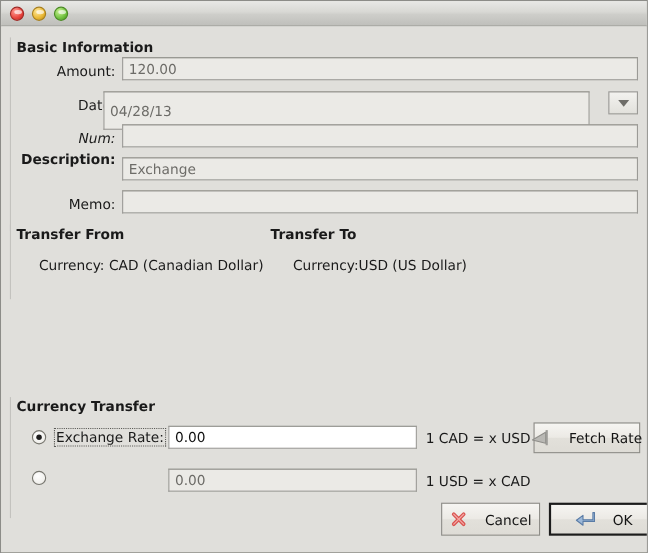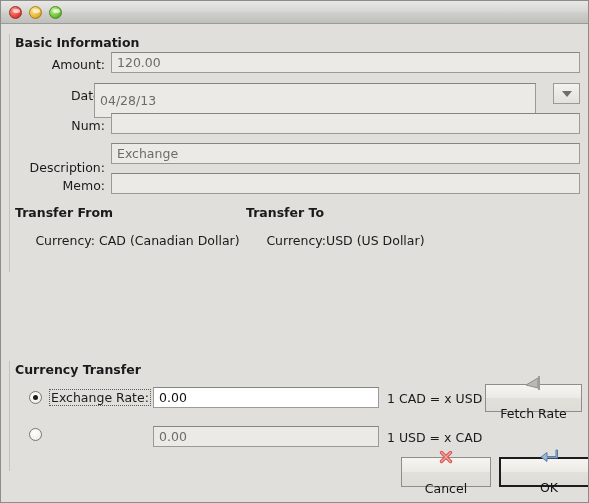--- a/index.html
+++ b/index.html
@@ -183,21 +183,20 @@
     border: 1px solid #8e8d88;
     display: flex;
     align-items: center;
     justify-content: center;
     gap: 16px;
     font-size: 12.5px;
     color: #141414;
     font-weight: normal;
     cursor: default;
     user-select: none;
-    flex-direction: column;
   }
   .btn.default {
     border: 2px solid #1c1c1c;
   }
   .btn-label { white-space: nowrap; }
 
   svg { display: block; }
 </style>
 </head>
 <body>
@@ -219,24 +218,24 @@
 
     <div class="field-label" style="left:4px; top:33px; width:100px;">Amount:</div>
     <input class="tinput" type="text" readonly="" style="left: 110px; top: 28px; width: 469px; height: 21px;" value="120.00">
 
     <div class="field-label" style="left:4px; top:64px; width:100px;">Date:</div>
     <input class="tinput" type="text" readonly="" style="left: 93px; top: 59px; width: 442px; height: 35px;" value="04/28/13">
     <div class="drop-btn" style="left:552px; top:59px; width:27px; height:21px;">
       <span class="drop-arrow"></span>
     </div>
 
-    <div class="field-label" style="left:4px; top:94px; width:100px;">Num:</div>
+    <div class="field-label" style="left:4px; top:94px; width:100px;font-style:italic;">Num:</div>
     <input class="tinput blank" type="text" readonly="" style="left: 110px; top: 89px; width: 469px; height: 21px;" value="">
 
-    <div class="field-label" style="left:4px; top:136px; width:100px;">Description:</div>
+    <div class="field-label" style="left:4px; top:113px; width:100px;font-weight:bold;">Description:</div>
     <input class="tinput" type="text" readonly="" style="left: 110px; top: 119px; width: 469px; height: 21px;" value="Exchange">
 
     <div class="field-label" style="left:4px; top:154px; width:100px;">Memo:</div>
     <input class="tinput blank" type="text" readonly="" style="left: 110px; top: 149px; width: 469px; height: 21px;" value="">
 
     <div class="group-rule" style="top:180px; height:68px;"></div>
 
     <div class="section-title" style="left:14px; top:181px;">Transfer From</div>
     <div class="field-label" style="left:-6px; top:209px; width:100px;">Currency:</div>
     <div class="field-value" style="left:98px; top:209px;">CAD (Canadian Dollar)</div>

